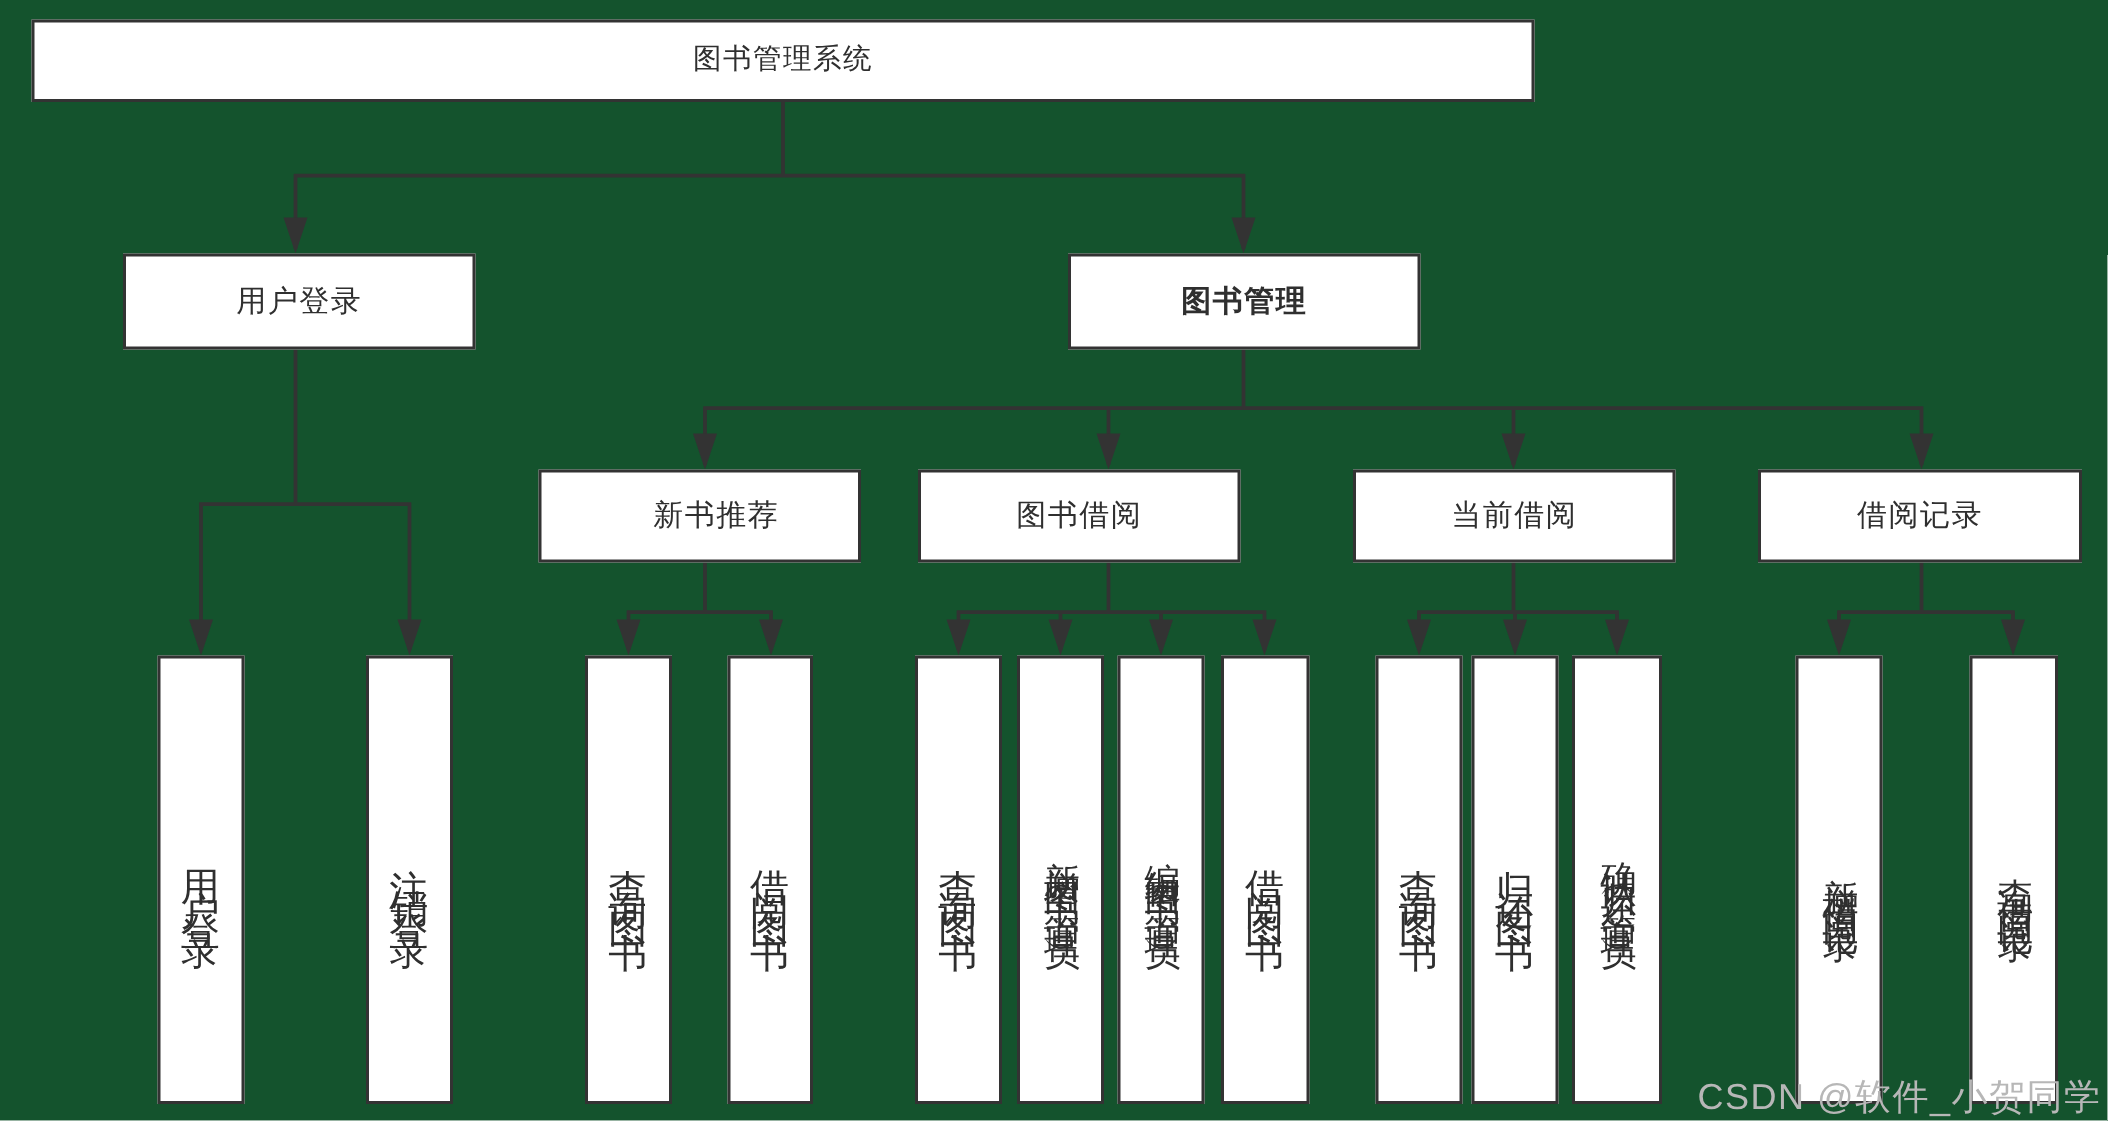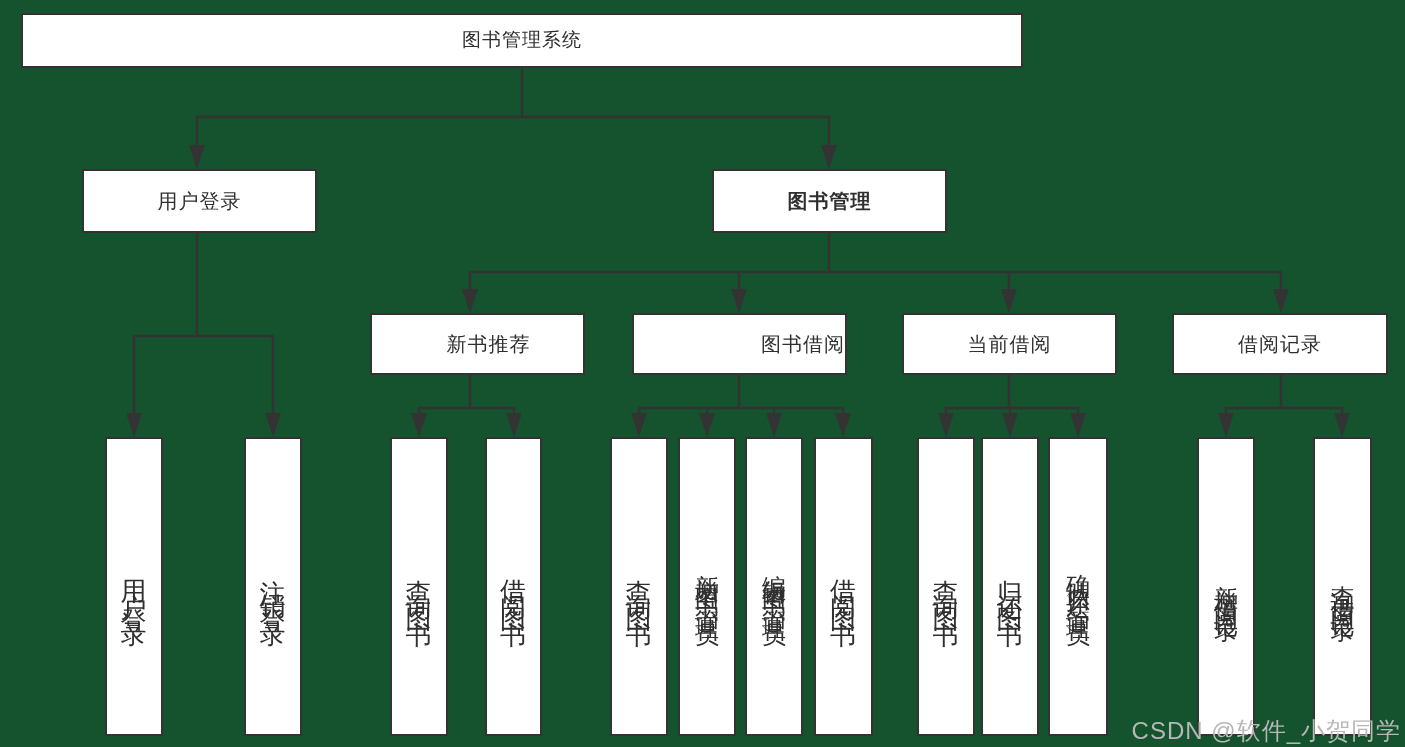--- a/index.html
+++ b/index.html
@@ -106,24 +106,24 @@
     <span class="h-label">图书管理系统</span>
   </div>
 
   <div class="node" style="left:82px; top:169px; width:235px; height:64px;">
     <span class="h-label">用户登录</span>
   </div>
   <div class="node" style="left:712px; top:169px; width:235px; height:64px;font-weight:bold;">
     <span class="h-label">图书管理</span>
   </div>
 
-  <div class="node" style="left:370px; top:313px; width:215px; height:62px;padding-left:22px;">
+  <div class="node" style="left:359px; top:313px; width:215px; height:62px;padding-left:22px;">
     <span class="h-label">新书推荐</span>
   </div>
-  <div class="node" style="left:632px; top:313px; width:215px; height:62px;justify-content:flex-end;">
+  <div class="node" style="left:612px; top:313px; width:215px; height:62px;">
     <span class="h-label">图书借阅</span>
   </div>
   <div class="node" style="left:902px; top:313px; width:215px; height:62px;">
     <span class="h-label">当前借阅</span>
   </div>
   <div class="node" style="left:1172px; top:313px; width:216px; height:62px;">
     <span class="h-label">借阅记录</span>
   </div>
 
   <div class="node leaf" style="left:105px; top:437px; width:58px; height:299px;">

